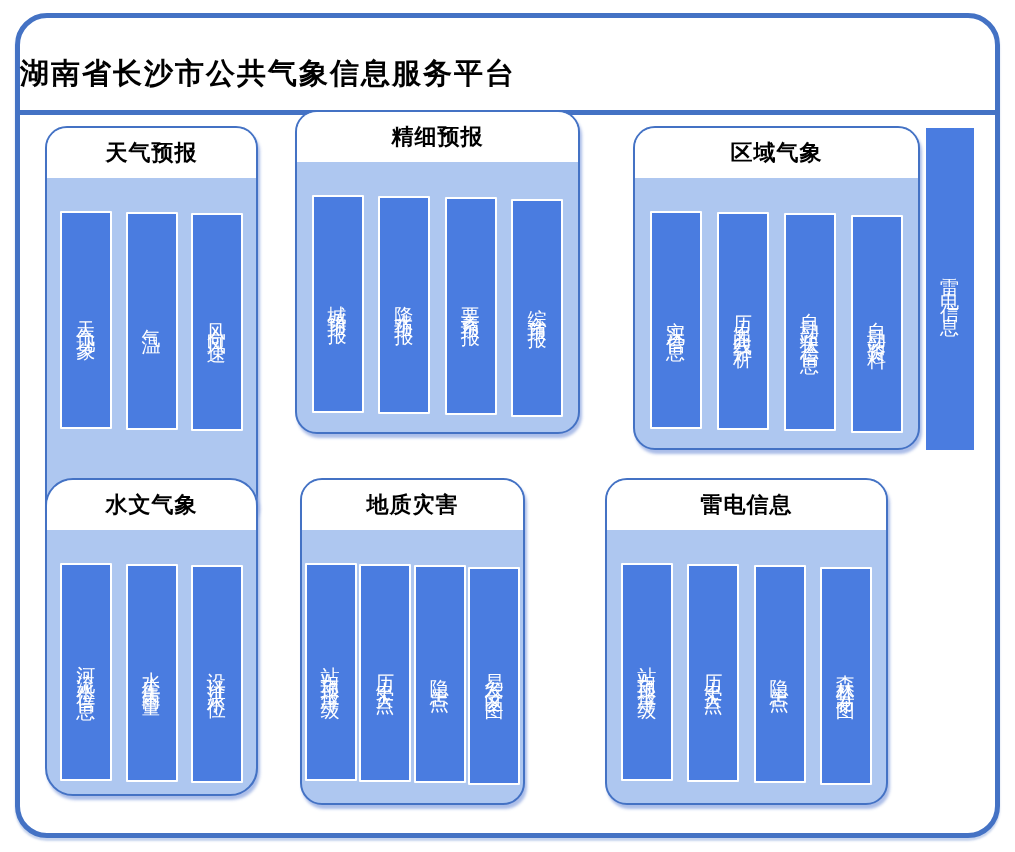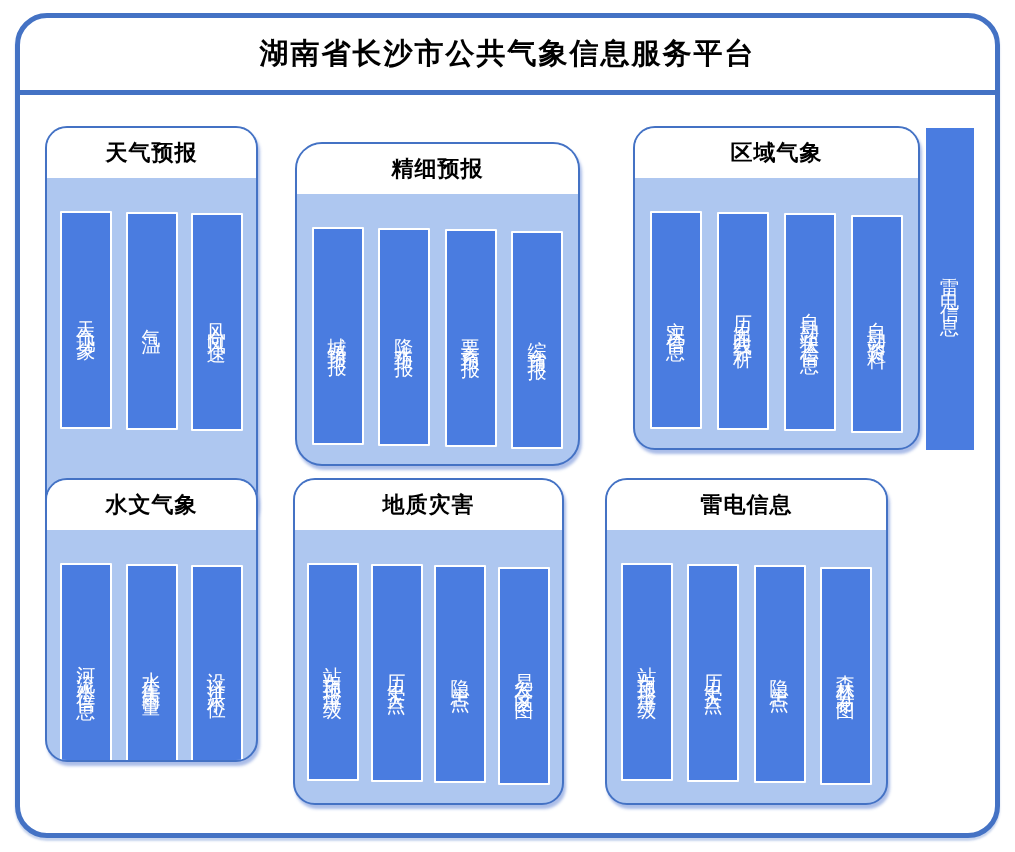--- a/index.html
+++ b/index.html
@@ -12,21 +12,21 @@
   
   .frame{
     position:absolute;left:15px;top:13px;width:985px;height:825px;
     box-sizing:border-box;border:5px solid var(--accent,#4472C4);
     border-radius:32px;background:#ffffff;
     box-shadow:0 3px 2px rgba(68,114,196,0.30);
   }
   .frame-header{
     height:77px;box-sizing:border-box;
     border-bottom:5px solid var(--accent,#4472C4);
-    display:flex;align-items:center;justify-content:center;
+    display:flex;align-items:center;margin-top:20px;
   }
   .main-title{
     font-size:29px;font-weight:bold;color:var(--title-text,#000000);
     letter-spacing:2px;white-space:nowrap;
   }
 
   
   .panel{
     position:absolute;box-sizing:border-box;
     border:2px solid var(--accent,#4472C4);
@@ -56,25 +56,25 @@
   .bar:nth-child(3){transform:translateY(2px);}
   .bar:nth-child(4){transform:translateY(4px);}
   .bar-label{
     writing-mode:vertical-rl;text-orientation:upright;
     color:var(--bar-text,#ffffff);font-size:19px;letter-spacing:7px;
     line-height:1;white-space:nowrap;
   }
 
   
   .p1{left:45px;top:126px;width:213px;height:400px;font-family:Liberation Serif, serif;}
-  .p2{left:295px;top:142px;width:285px;height:324px;border-radius:27px;}
+  .p2{left:295px;top:110px;width:285px;height:324px;}
   .p3{left:633px;top:126px;width:287px;height:324px;}
   
-  .p4{left:45px;top:478px;width:213px;height:284px;}
-  .p5{left:293px;top:478px;width:271px;height:327px;}
+  .p4{left:45px;top:478px;width:213px;height:318px;border-radius:28px;}
+  .p5{left:300px;top:478px;width:225px;height:327px;}
   .p6{left:605px;top:478px;width:283px;height:327px;}
 
   
   .side-bar{
     position:absolute;left:926px;top:128px;width:48px;height:322px;
     background:var(--bar,#4A7CE0);
     display:flex;align-items:center;justify-content:center;
   }
   .side-bar .bar-label{letter-spacing:13px;}
 </style>

